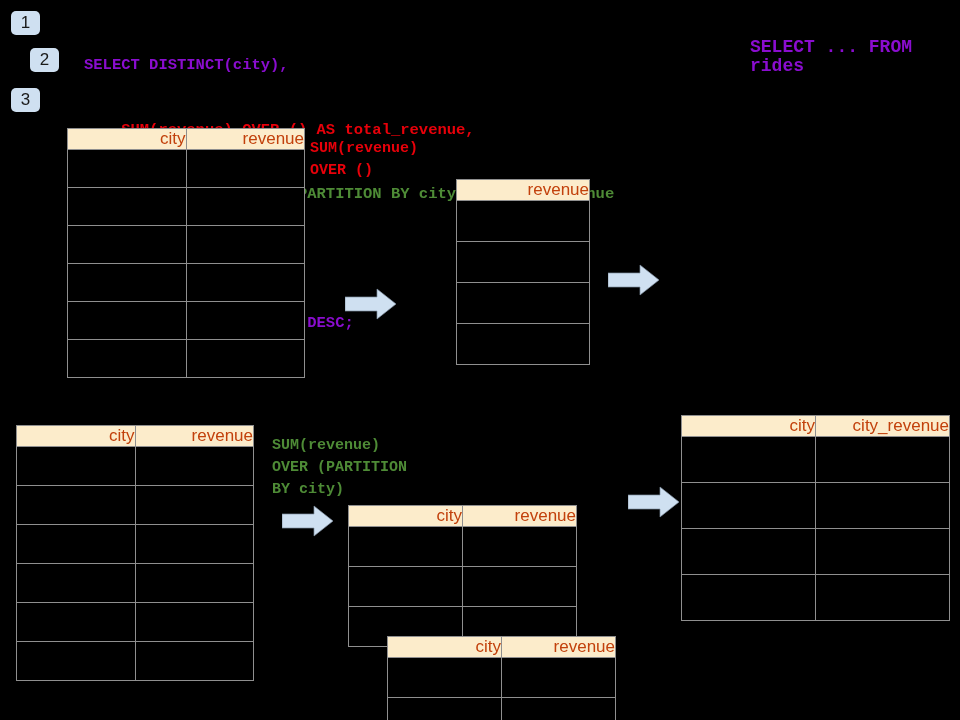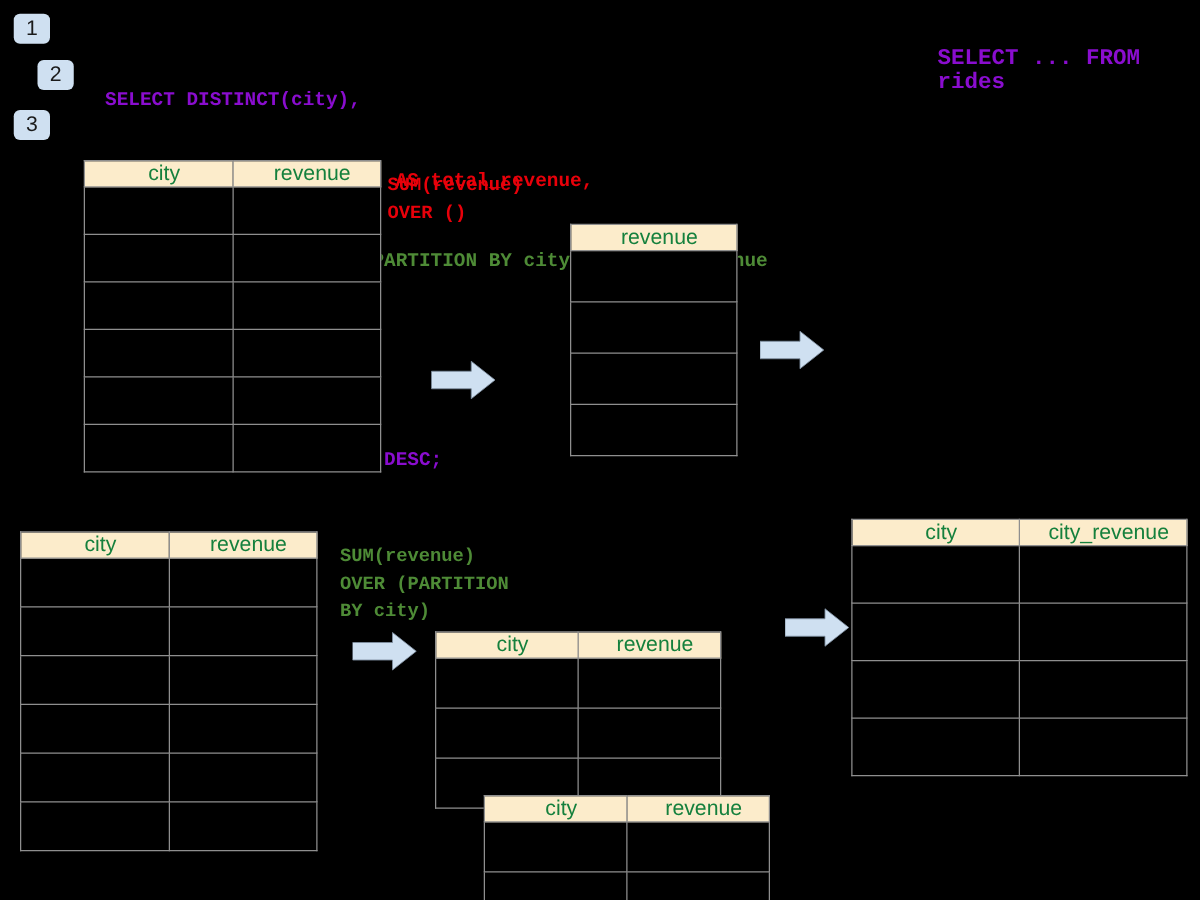--- a/index.html
+++ b/index.html
@@ -41,21 +41,21 @@
   .sql-block {
     position: absolute;
     font-family: "Liberation Mono", monospace;
     font-size: 15.5px;
     line-height: 21.5px;
     white-space: pre;
     font-weight: bold;
     letter-spacing: 0px;
   }
   .sql-line { white-space: pre; }
-  .c-purple { color: #8A0DCF; margin-top: 15px; }
+  .c-purple { color: #8A0DCF; }
   .c-red    { color: #E8000A; }
   .c-green  { color: #4E8B36; }
 
   .side-note {
     position: absolute;
     font-family: "Liberation Mono", monospace;
     font-size: 18px;
     line-height: 19px;
     font-weight: bold;
     white-space: pre;
@@ -80,25 +80,25 @@
     background: #000000;
     border: 1px solid #8f8f8f;
   }
   .tbl th, .tbl td {
     border: 1px solid #8f8f8f;
     padding: 0;
     margin: 0;
   }
   .tbl th {
     background: #FCECCB;
-    color: #15803d;
+    color: #c2410c;
     font-family: "Liberation Sans", sans-serif;
     font-weight: normal;
     font-size: 17px;
-    text-align: center;
+    text-align: right;
     padding: 0 0 0 9px;
   }
   .tbl td {
     background: #000000;
   }
 
   
   .arrow {
     position: absolute;
   }

